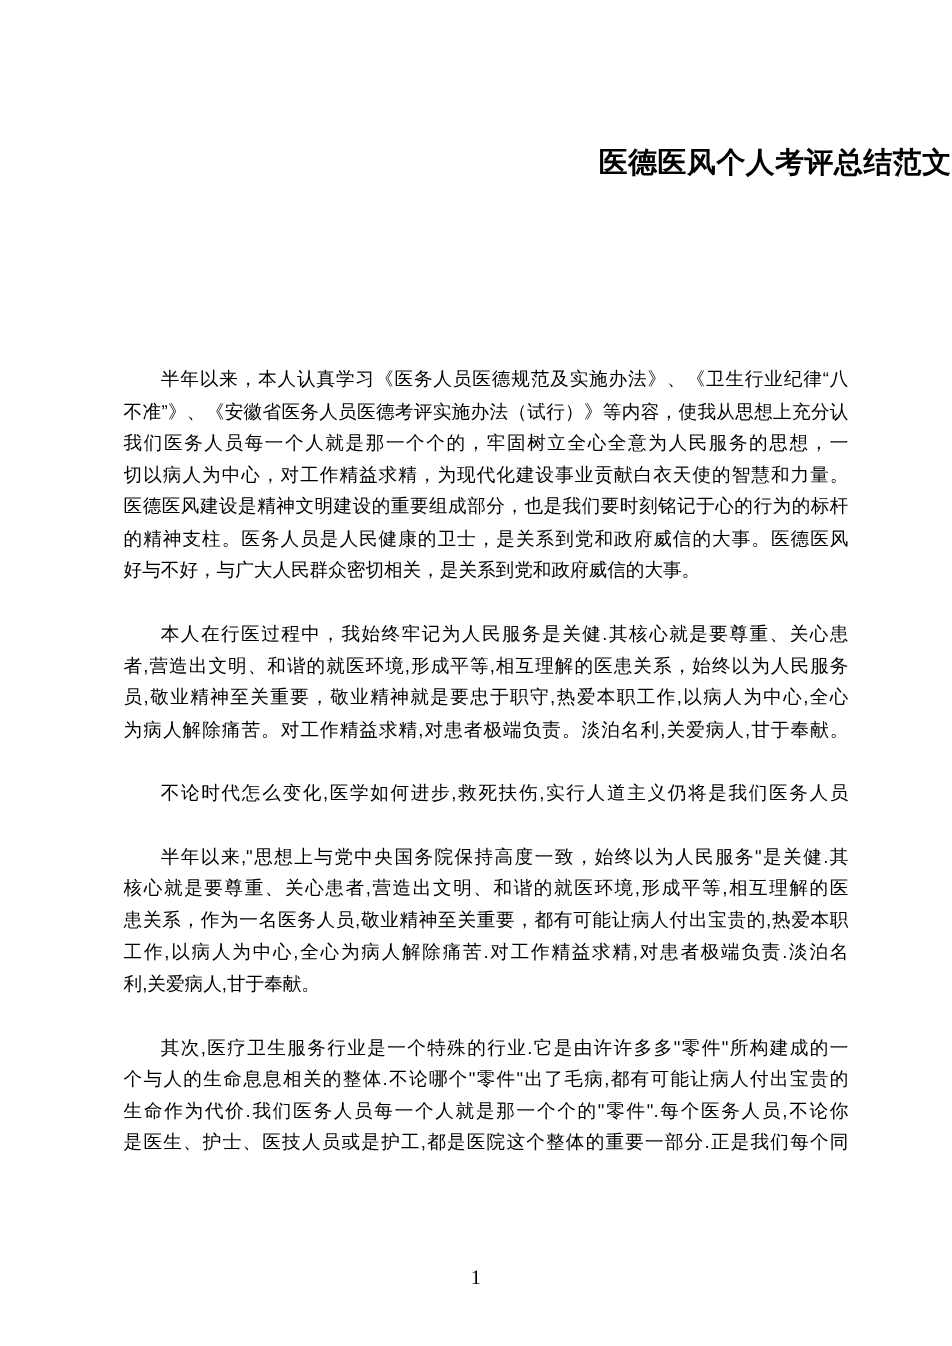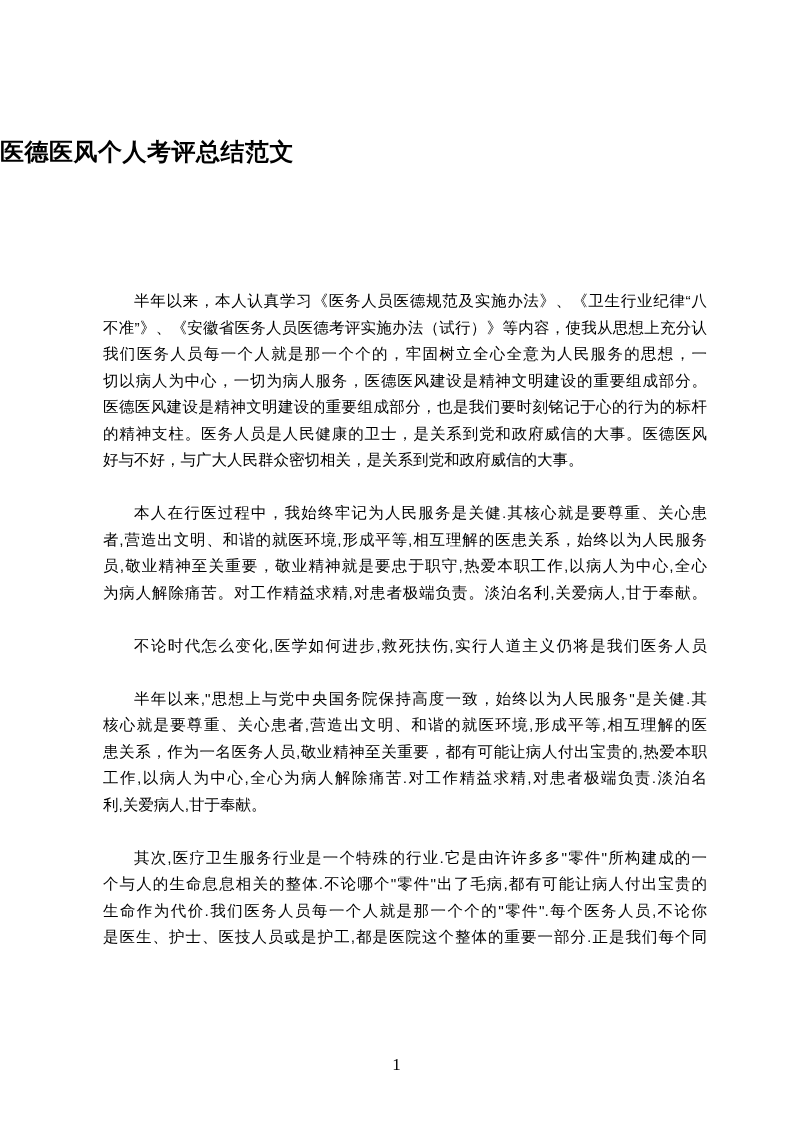--- a/index.html
+++ b/index.html
@@ -15,26 +15,26 @@
     color: #000000;
   }
   .page {
     position: relative;
     width: 793px;
     height: 1122px;
     background: #ffffff;
   }
   .doc-title {
     position: absolute;
-    top: 136px;
+    top: 120px;
     left: 0;
     width: 793px;
     height: 32px;
     line-height: 32px;
-    text-align: left;
+    text-align: right;
     font-size: 24px;
     font-weight: bold;
     letter-spacing: 0.5px;
   }
   .doc-body {
     position: absolute;
     top: 288px;
     left: 103px;
     width: 604px;
   }
@@ -46,20 +46,21 @@
     line-height: 26.5px;
     font-size: 15.5px;
     text-align: justify;
     text-align-last: justify;
     text-justify: inter-character;
     overflow: hidden;
     white-space: nowrap;
   }
   .text-line.first-line {
     text-indent: 2em;
+    margin-top: 16px;
   }
   .text-line.line-short {
     text-align: center;
     text-align-last: left;
   }
   .page-footer {
     position: absolute;
     top: 1052px;
     left: 0;
     width: 793px;
@@ -76,21 +77,21 @@
 <body>
 
 <div class="page">
   <div class="doc-title">医德医风个人考评总结范文</div>
 
   <div class="doc-body">
       <div class="paragraph">
         <div class="text-line first-line">半年以来，本人认真学习《医务人员医德规范及实施办法》、《卫生行业纪律“八</div>
         <div class="text-line">不准”》、《安徽省医务人员医德考评实施办法（试行）》等内容，使我从思想上充分认</div>
         <div class="text-line">我们医务人员每一个人就是那一个个的，牢固树立全心全意为人民服务的思想，一</div>
-        <div class="text-line">切以病人为中心，一切为病人服务，医德医风建设是精神文明建设的重要组成部分。</div>
+        <div class="text-line">切以病人为中心，对工作精益求精，为现代化建设事业贡献白衣天使的智慧和力量。</div>
         <div class="text-line">医德医风建设是精神文明建设的重要组成部分，也是我们要时刻铭记于心的行为的标杆</div>
         <div class="text-line">的精神支柱。医务人员是人民健康的卫士，是关系到党和政府威信的大事。医德医风</div>
         <div class="text-line line-short">好与不好，与广大人民群众密切相关，是关系到党和政府威信的大事。</div>
       </div>
       <div class="paragraph">
         <div class="text-line first-line">本人在行医过程中，我始终牢记为人民服务是关健.其核心就是要尊重、关心患</div>
         <div class="text-line">者,营造出文明、和谐的就医环境,形成平等,相互理解的医患关系，始终以为人民服务</div>
         <div class="text-line">员,敬业精神至关重要，敬业精神就是要忠于职守,热爱本职工作,以病人为中心,全心</div>
         <div class="text-line">为病人解除痛苦。对工作精益求精,对患者极端负责。淡泊名利,关爱病人,甘于奉献。</div>
       </div>

